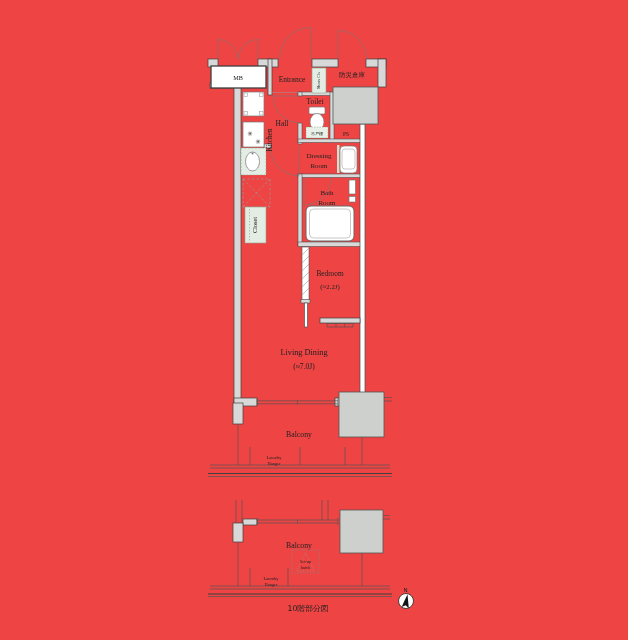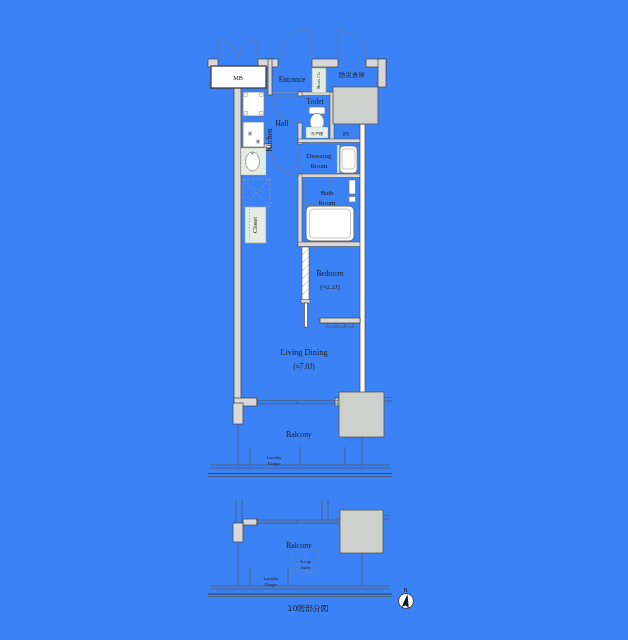--- a/index.html
+++ b/index.html
@@ -1,16 +1,16 @@
 <!DOCTYPE html>
 <html><head>
 <meta charset="utf-8">
 <style>
   html,body{margin:0;padding:0;background:#fff;}
-  #stage{position:relative;width:628px;height:640px;background:#3b82f6;overflow:hidden;}
+  #stage{position:relative;width:628px;height:640px;background:#ef4444;overflow:hidden;}
   svg{display:block;}
   svg text{font-family:"Liberation Serif","DejaVu Serif",serif;fill:#222;}
   svg text.sans{font-family:"DejaVu Sans","Liberation Sans",sans-serif;}
   .wall{fill:#d8d8d8;stroke:#3f3f3f;stroke-width:.7;}
   .wallthin{fill:#d8d8d8;stroke:#4a4a4a;stroke-width:.55;}
   .whitebox{fill:#ffffff;stroke:#4a4a4a;stroke-width:.7;}
   .ln{stroke:#555;stroke-width:.7;fill:none;}
   .lnb{stroke:#3f3f3f;stroke-width:1;fill:none;}
   .door{stroke:#777;stroke-width:.6;fill:none;}
   .fix{fill:#fff;stroke:#777;stroke-width:.7;}

